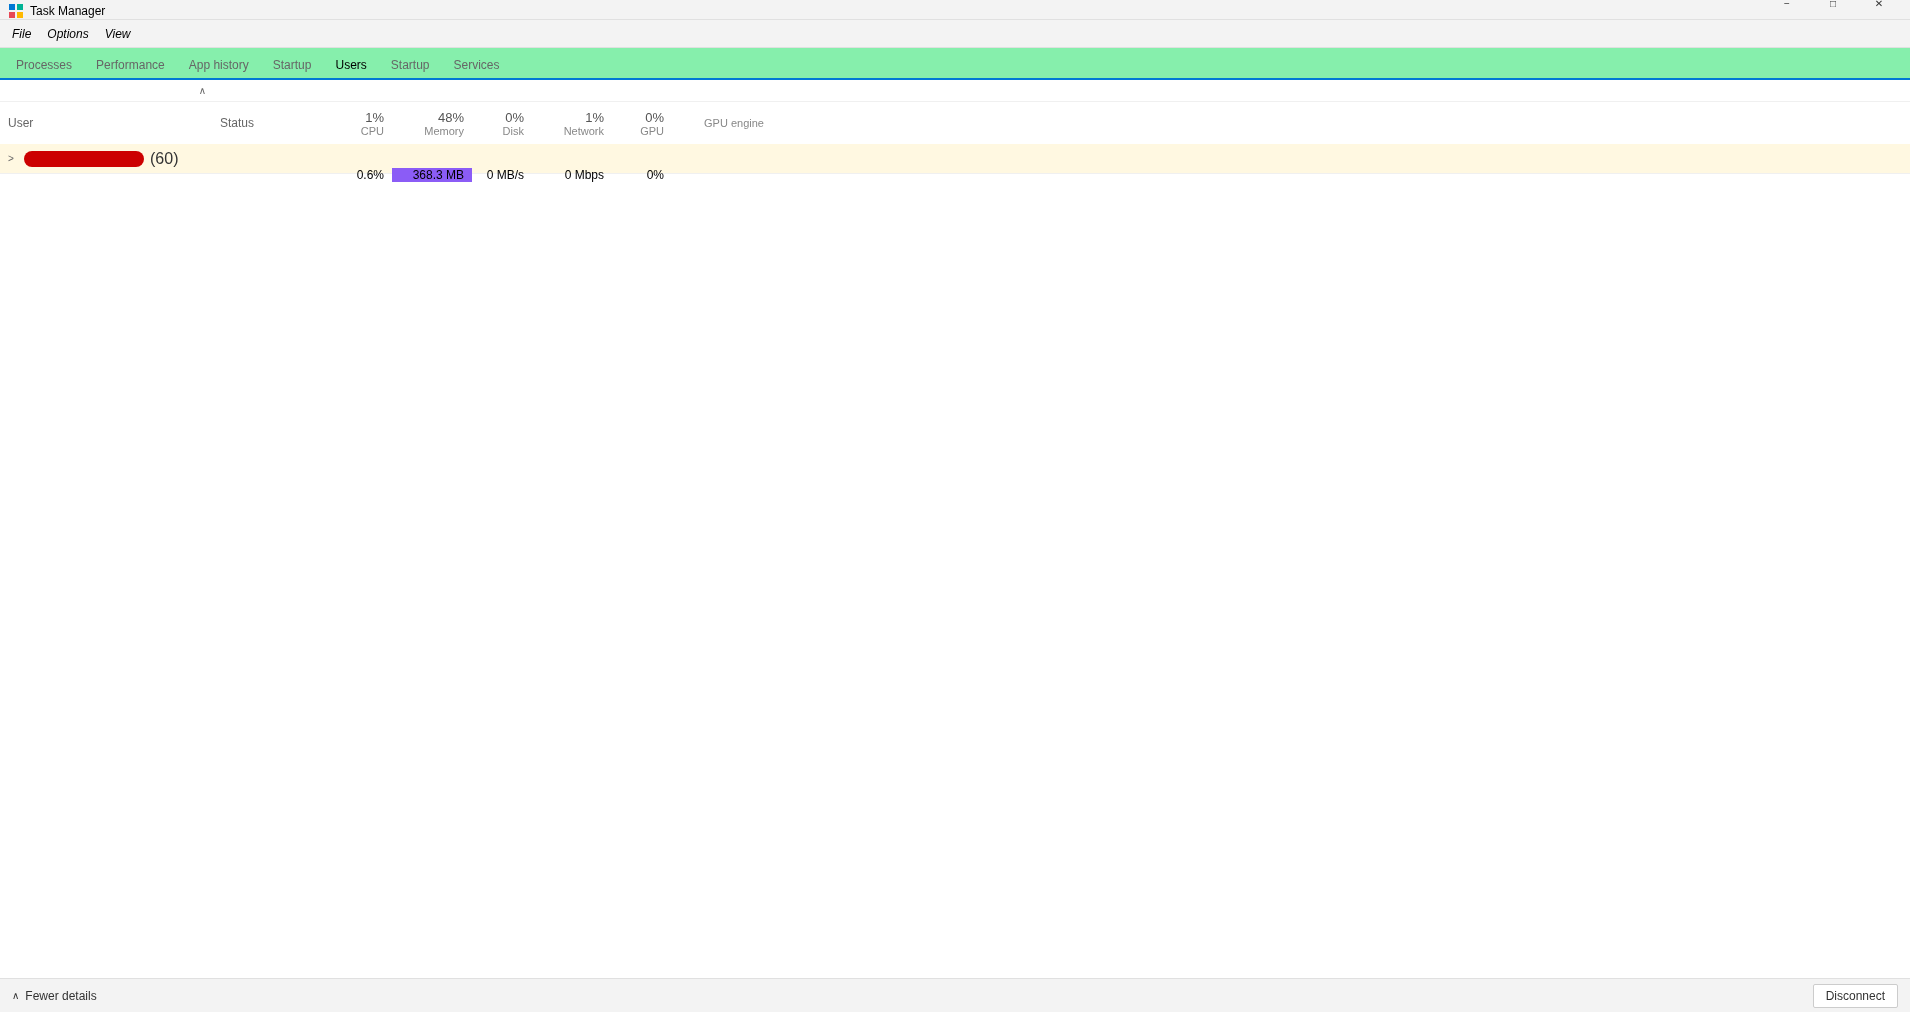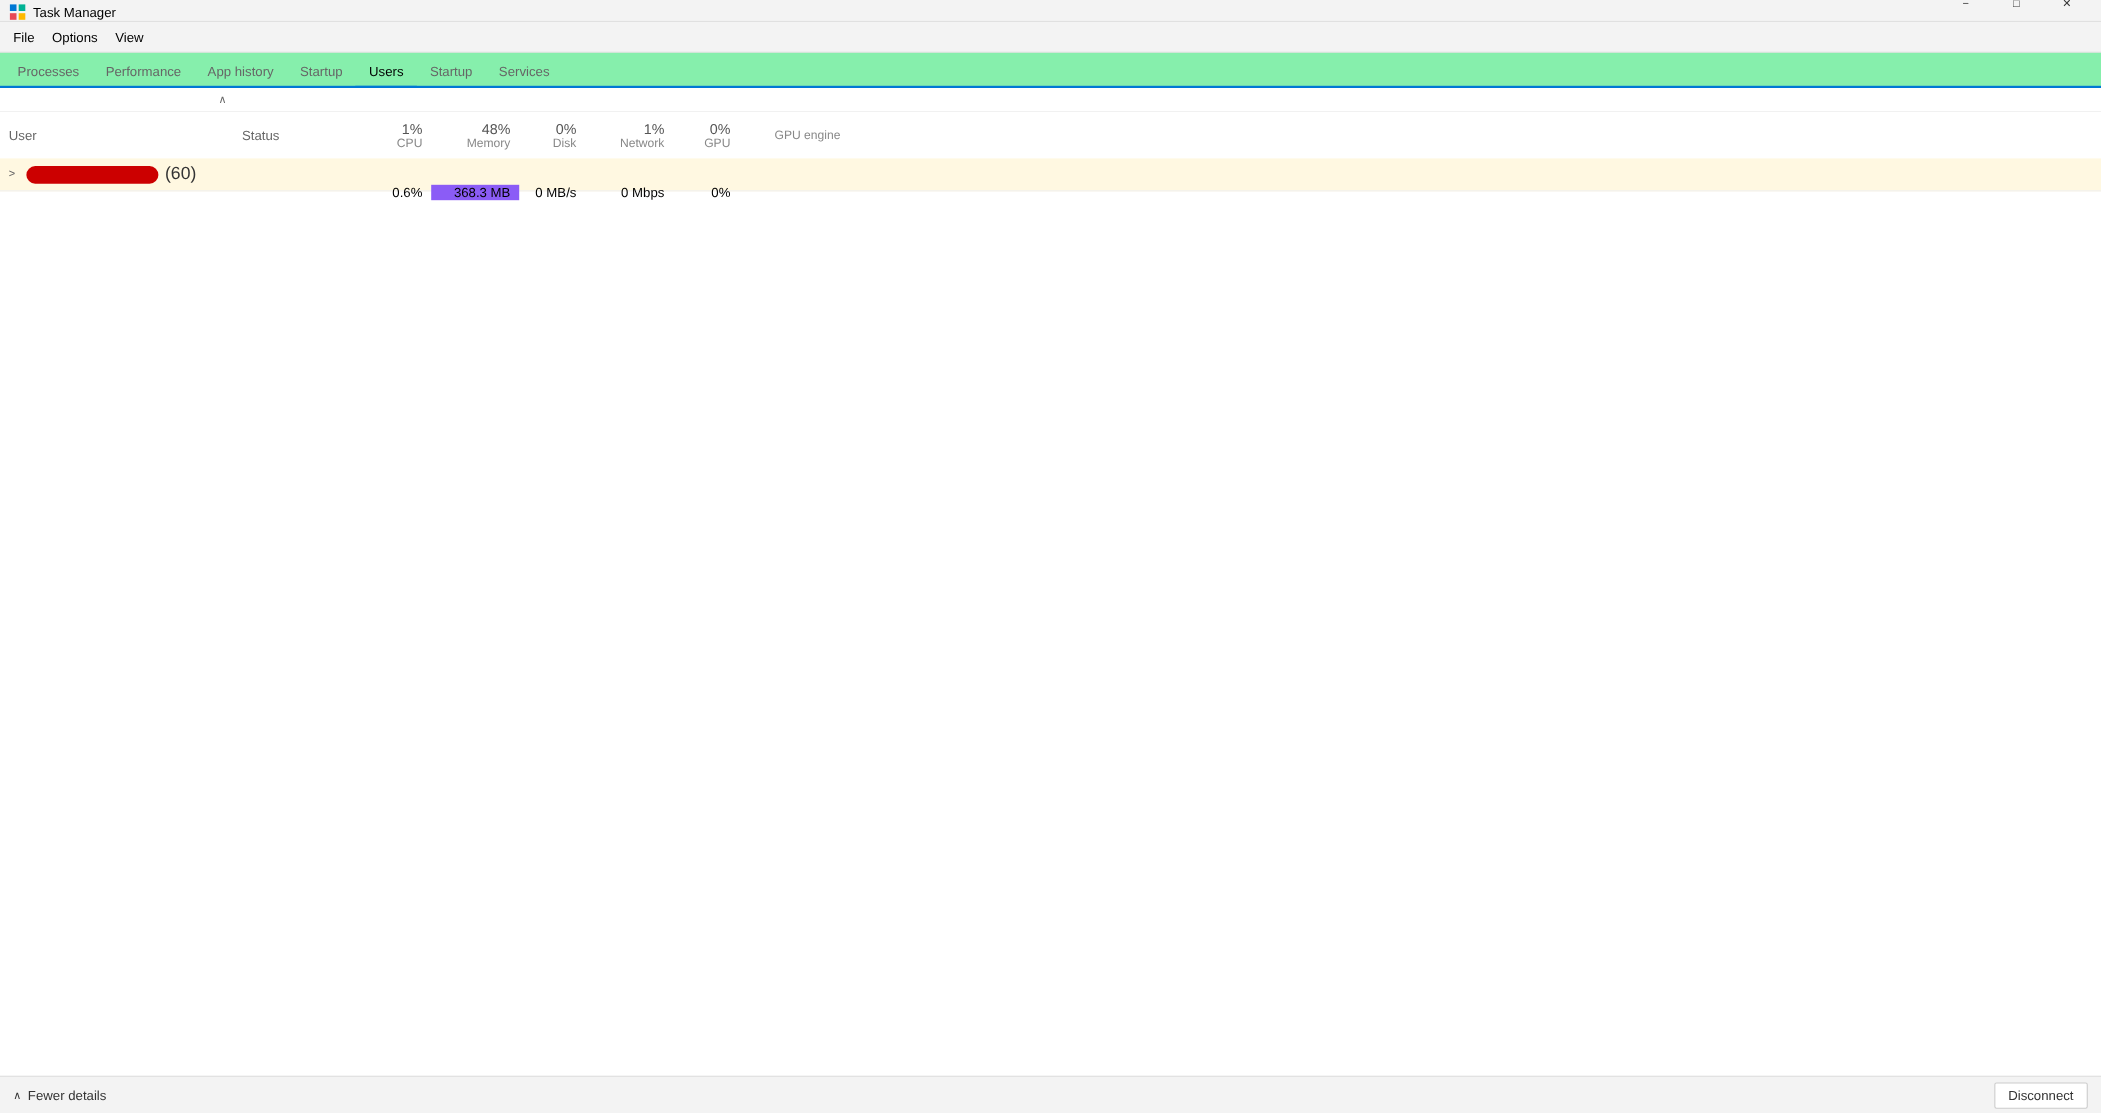--- a/index.html
+++ b/index.html
@@ -55,20 +55,21 @@
     }
 
     
     .menu-bar {
       display: flex;
       align-items: center;
       background: #f3f3f3;
       height: 28px;
       padding: 0 4px;
       border-bottom: 1px solid #e0e0e0;
+      font-style: italic;
     }
     .menu-item {
       padding: 4px 8px;
       cursor: pointer;
       font-size: 12px;
       color: #000;
       border-radius: 3px;
     }
 
     

